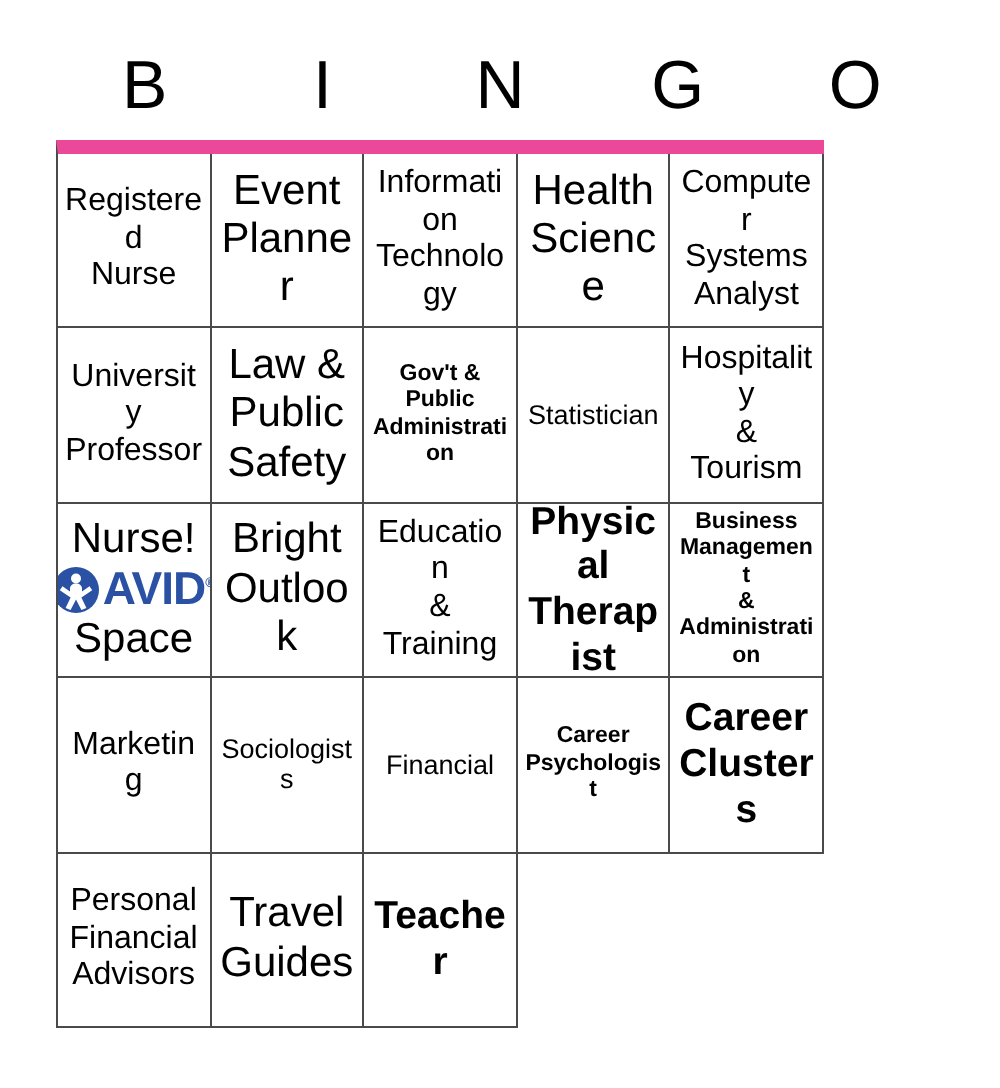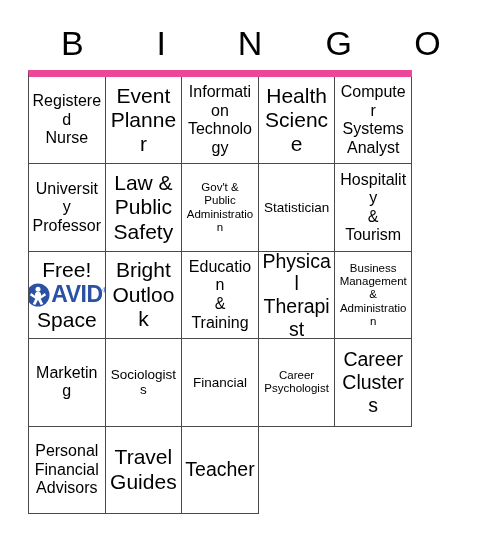--- a/index.html
+++ b/index.html
@@ -75,24 +75,24 @@
   .cell-text {
     display: block;
     width: 100%;
     line-height: 1.16;
     white-space: pre-line;
     word-break: break-word;
   }
 
   
   .fs-xl  { font-size: 21px; }
-  .fs-lg  { font-size: 19.5px; }
+  .fs-lg  { font-size: 19.5px; font-weight: bold; }
   .fs-md  { font-size: 16px; }
   .fs-sm  { font-size: 13.5px; }
-  .fs-xs  { font-size: 11.5px; }
+  .fs-xs  { font-size: 11.5px; font-weight: bold; }
 
   
   .free-cell {
     gap: 0px;
     padding: 2px 2px;
   }
   .free-top, .free-bottom {
     font-size: 21px;
     line-height: 1.12;
     display: block;
@@ -177,21 +177,21 @@
 Administration</span>
       </div>
       <div class="cell">
         <span class="cell-text fs-sm">Statistician</span>
       </div>
       <div class="cell">
         <span class="cell-text fs-md">Hospitality
 &amp; Tourism</span>
       </div>
       <div class="cell free-cell">
-        <span class="free-top">Free!</span>
+        <span class="free-top">Nurse!</span>
         <div class="avid-logo">
           <svg class="avid-mark" viewBox="0 0 48 48">
             <circle cx="24" cy="24" r="23" fill="#2a51a3"></circle>
             <circle cx="24" cy="12.5" r="5" fill="#ffffff"></circle>
             <path d="M24 17.5 C20.5 17.5 18 19.6 18 22.6 L18 25.5 L10.5 20.2 L7.8 24.3 L18.6 31.4 L13.6 42 L18.6 44 L24 33.6 L29.4 44 L34.4 42 L29.4 31.4 L40.2 24.3 L37.5 20.2 L30 25.5 L30 22.6 C30 19.6 27.5 17.5 24 17.5 Z" fill="#ffffff"></path>
           </svg>
           <span class="avid-word" style="color: rgb(42, 81, 163);"><span>AVID</span><span class="avid-tm">®</span></span>
         </div>
         <span class="free-bottom">Space</span>
       </div>

